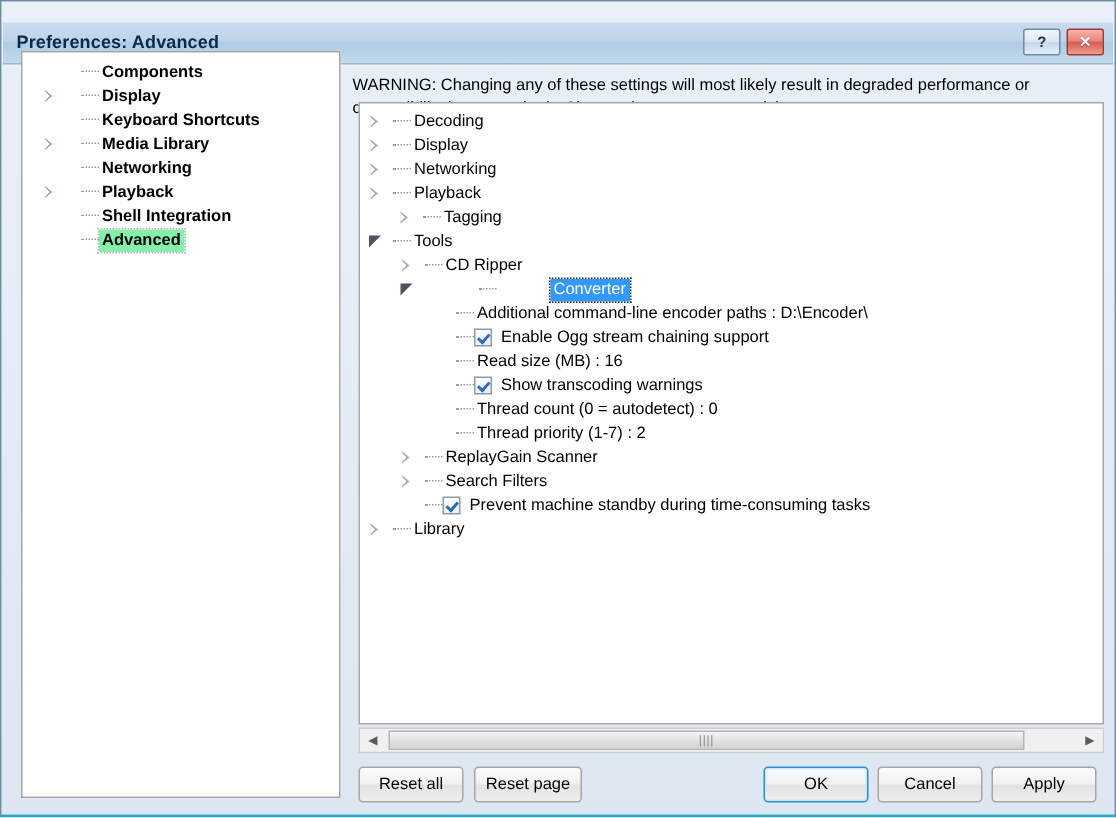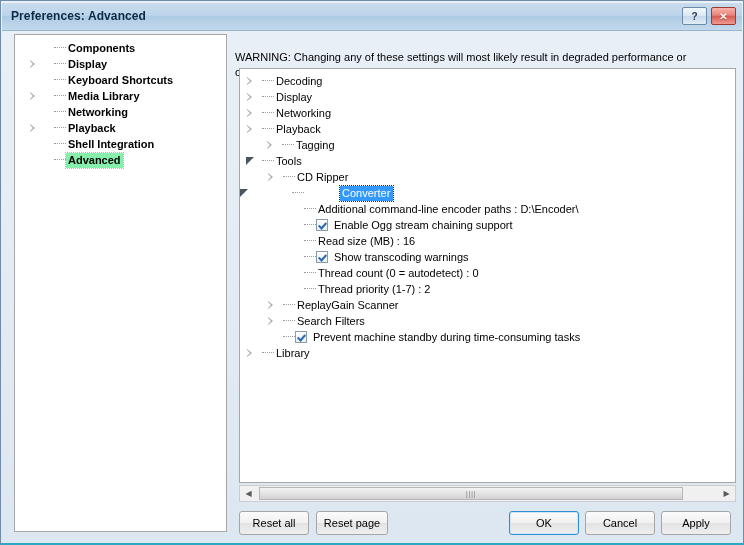--- a/index.html
+++ b/index.html
@@ -16,21 +16,21 @@
     position: relative;
     width: 744px; height: 545px;
     box-sizing: border-box;
     background: linear-gradient(to bottom, #e9f0f7 0%, #dde7f1 100%);
     border: 1px solid #6f8ba8;
     border-bottom: 2px solid #2fa6c4;
   }
 
   
   #titlebar {
-    position: absolute; left: 1px; top: 2px;
+    position: absolute; left: 1px; top: 14px;
     width: 740px; height: 28px;
     box-sizing: border-box;
     background: linear-gradient(to bottom,
         #c9dcee 0%, #bdd4ea 45%, #aecbe4 50%, #c3d9ec 100%);
     border-bottom: 1px solid #9ab4cc;
   }
   #title-text {
     position: absolute; left: 9px; top: 6px;
     font-size: 12px; font-weight: bold;
     color: #0c2a45;
@@ -373,21 +373,21 @@
           <span class="dotline"></span>
           <span class="tlabel">Tools</span>
         </div>
         <div class="trow" style="padding-left: 27px;">
           <span style="width: 11px; display: inline-flex; align-items: center; flex: 0 0 auto;">
             <span class="tri-wrap collapsed"></span>
           </span>
           <span class="dotline"></span>
           <span class="tlabel">CD Ripper</span>
         </div>
-        <div class="trow sel" style=" gap: 36px;">
+        <div class="trow sel" style="padding-left: 27px; gap: 36px;">
           <span style="width: 11px; display: inline-flex; align-items: center; flex: 0 0 auto;">
             <span class="tri-wrap expanded"></span>
           </span>
           <span class="dotline"></span>
           <span class="tlabel">Converter</span>
         </div>
         <div class="trow" style="padding-left: 48px;">
           <span style="width: 11px; display: inline-flex; align-items: center; flex: 0 0 auto;">
             <span class="tri-wrap "></span>
           </span>

